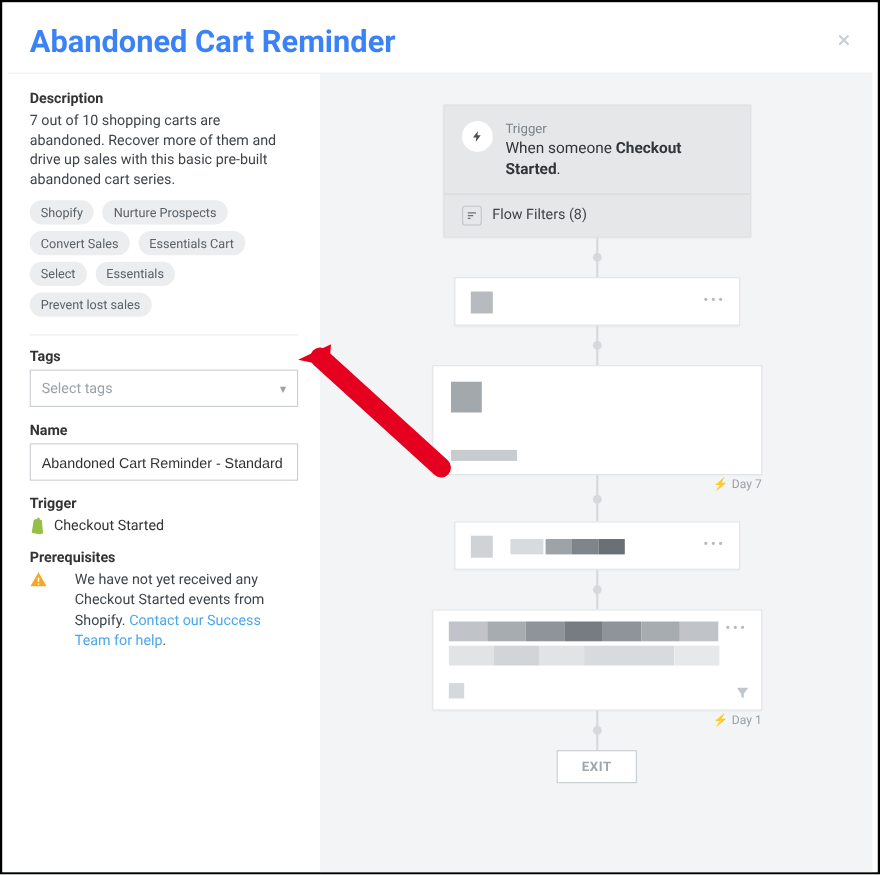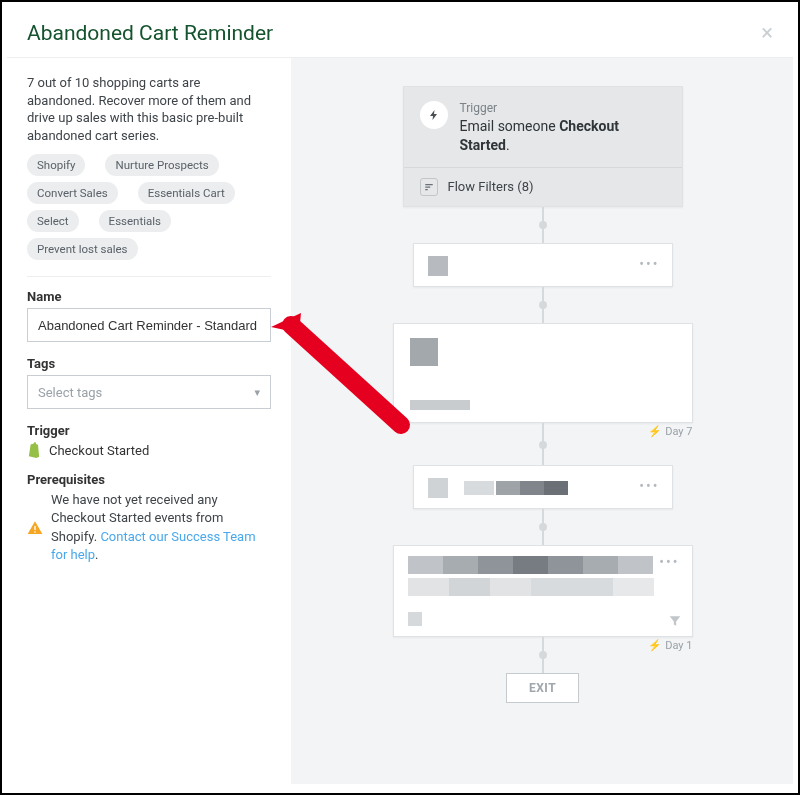--- a/index.html
+++ b/index.html
@@ -1,36 +1,36 @@
 <!DOCTYPE html>
 <html><head>
 <meta charset="utf-8">
 <style>
   * { box-sizing: border-box; }
   html, body { margin:0; padding:0; font-family: -apple-system, BlinkMacSystemFont, "Segoe UI", Roboto, Helvetica, Arial, sans-serif; color:#333; }
   .frame { width:800px; height:795px; border:2px solid #000; position:relative; background:#fff; overflow:hidden; }
   .modal { position:absolute; inset:5px; background:#fff; }
   .header { padding:14px 20px 12px 20px; border-bottom:1px solid #eceeef; display:flex; align-items:center; }
-  .header h1 { font-size:21px; font-weight:400; color:#14532d; margin:0; flex:1; }
+  .header h1 { font-size:28px; font-weight:700; color:#3b82f6; margin:0; flex:1; }
   .close-x { font-size:22px; color:#c9ced2; cursor:pointer; line-height:1; }
   .body { display:flex; height:calc(100% - 55px); }
   .left { width:284px; padding:16px 20px 20px 20px; }
   .right { flex:1; background:#f3f4f5; border-left:1px solid #f3f4f5; position:relative; padding:28px 48px 10px 48px; overflow:hidden; }
   .section-label { font-size:13px; font-weight:700; color:#333; margin-bottom:4px; }
   .desc-text { font-size:13px; line-height:1.35; color:#3f4449; margin-bottom:10px; }
-  .tags { display:flex; flex-wrap:wrap; gap:6px 20px; margin-bottom:4px; }
+  .tags { display:flex; flex-wrap:wrap; gap:6px 8px; margin-bottom:4px; }
   .pill { background:#ebedee; color:#5a6168; font-size:11.5px; padding:4px 10px; border-radius:11px; }
   hr.sep { border:none; border-top:1px solid #eceeef; margin:16px 0 12px 0; }
   .field { margin-bottom:14px; }
   input.text { width:100%; height:34px; border:1px solid #c8ced3; padding:0 10px; font-size:13px; color:#333; }
   .select { width:100%; height:34px; border:1px solid #c8ced3; padding:0 10px; font-size:13px; color:#9aa1a7; display:flex; align-items:center; justify-content:space-between; cursor:pointer; }
   .caret { color:#9aa1a7; font-size:11px; }
   .trigger-row { display:flex; align-items:center; gap:8px; font-size:13px; margin-top:4px; margin-bottom:14px; }
   .shopify-icon { width:14px; height:16px; }
-  .prereq { display:flex; gap:8px; font-size:13px; line-height:1.4; margin-bottom:14px; color:#3f4449;align-items:center; }
+  .prereq { display:flex; gap:25px; font-size:13px; line-height:1.4; margin-bottom:14px; color:#3f4449; }
   .warn-icon { flex:0 0 16px; height:16px; }
   .link { color:#4aa8ea; cursor:pointer; }
   
   .canvas { position:relative; width:100%; height:100%; }
   .node { background:#fff; border:1px solid #dfe2e4; box-shadow:0 1px 2px rgba(0,0,0,0.05); }
   .node.trigger { background:#e5e7e8; }
   .node .kebab { position:absolute; right:12px; top:12px; color:#b3b9be; letter-spacing:2px; font-size:14px; }
   .trigger-top { padding:14px 16px 12px 16px; display:flex; gap:12px; }
   .trigger-icon-wrap { width:28px; height:28px; border-radius:50%; background:#fff; display:flex; align-items:center; justify-content:center; flex:0 0 28px; }
   .trigger-text .label { font-size:12px; color:#7b8288; }
@@ -51,41 +51,42 @@
 <div class="frame">
 <div class="modal">
 
 <div class="header">
   <h1>Abandoned Cart Reminder</h1>
   <div class="close-x">×</div>
 </div>
 
 <div class="body">
   <div class="left">
+    <div class="section-label">Description</div>
     <div class="desc-text">7 out of 10 shopping carts are abandoned. Recover more of them and drive up sales with this basic pre-built abandoned cart series.</div>
     <div class="tags">
       <span class="pill">Shopify</span>
       <span class="pill">Nurture Prospects</span>
       <span class="pill">Convert Sales</span>
       <span class="pill">Essentials Cart</span>
       <span class="pill">Select</span>
       <span class="pill">Essentials</span>
       <span class="pill">Prevent lost sales</span>
     </div>
     <hr class="sep">
     <div class="field">
-      <div class="section-label">Name</div>
-      <input class="text" type="text" value="Abandoned Cart Reminder - Standard" style="">
-    </div>
-    <div class="field">
       <div class="section-label">Tags</div>
       <div class="select">
         <span>Select tags</span>
         <span class="caret">▾</span>
       </div>
+    </div>
+    <div class="field">
+      <div class="section-label">Name</div>
+      <input class="text" type="text" value="Abandoned Cart Reminder - Standard" style="">
     </div>
     <div class="section-label" style="margin-top:4px;">Trigger</div>
     <div class="trigger-row">
       <svg class="shopify-icon" viewBox="0 0 24 28">
               <path fill="#96bf48" d="M19 5l-3-1-1-3c-1-1-3 0-4 2l-4 1-1 1L3 25l13 3 5-2L19 5z"></path>
             </svg>
       <span>Checkout Started</span>
     </div>
     <div class="section-label">Prerequisites</div>
     <div class="prereq">
@@ -103,21 +104,21 @@
 
       <div class="node trigger" style="width:280px; margin:0 auto;">
         <div class="trigger-top">
           <div class="trigger-icon-wrap">
             <svg width="12" height="14" viewBox="0 0 24 24">
                     <path fill="#4a4f54" d="M13 2L4 14h6l-1 8 9-12h-6l1-8z"></path>
                   </svg>
           </div>
           <div class="trigger-text">
             <div class="label">Trigger</div>
-            <div class="main"><span>Email someone </span><b>Checkout Started</b><span>.</span></div>
+            <div class="main"><span>When someone </span><b>Checkout Started</b><span>.</span></div>
           </div>
         </div>
         <div class="trigger-bottom">
           <div class="filt-icon">
             <svg width="10" height="10" viewBox="0 0 24 24">
                     <path stroke="#6b7177" stroke-width="3" fill="none" d="M3 6h18M3 12h12M3 18h6"></path>
                   </svg>
           </div>
           <span>Flow Filters (8)</span>
         </div>

